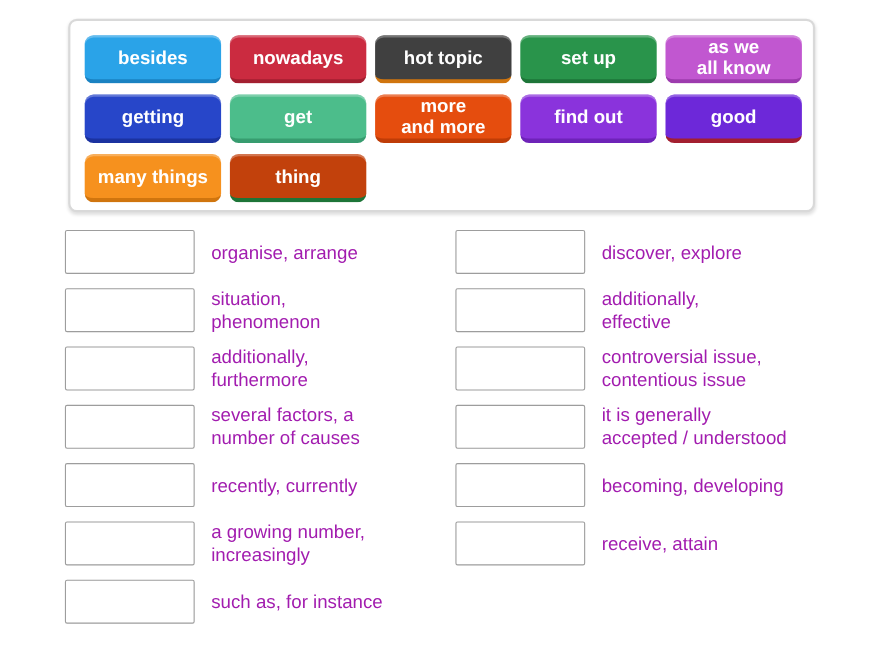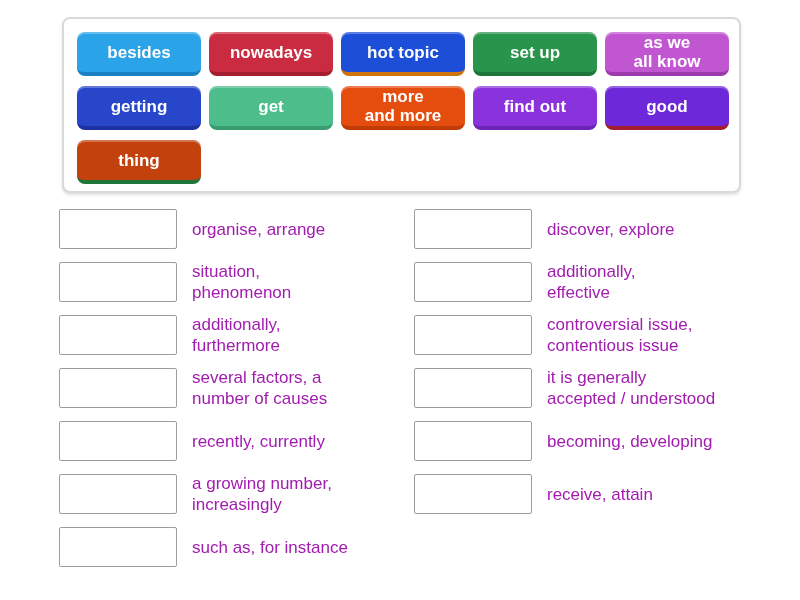--- a/index.html
+++ b/index.html
@@ -79,30 +79,31 @@
   }
 </style>
 </head>
 <body>
 
 <div>
 
   <div class="word-bank">
     <div class="tile" style="background: rgb(42, 163, 232); border-bottom-color: rgb(26, 130, 194);"><span>besides</span></div>
     <div class="tile" style="background: rgb(203, 43, 64); border-bottom-color: rgb(163, 31, 48);"><span>nowadays</span></div>
-    <div class="tile" style="background: #1d4ed8; border-bottom-color: rgb(208, 117, 14);"><span>hot topic</span></div>
+    <div class="tile" style="background: #404040; border-bottom-color: rgb(208, 117, 14);"><span>hot topic</span></div>
     <div class="tile" style="background: rgb(41, 148, 75); border-bottom-color: rgb(29, 117, 56);"><span>set up</span></div>
     <div class="tile" style="background: rgb(193, 87, 208); border-bottom-color: rgb(157, 59, 174);"><span>as we
 all know</span></div>
     <div class="tile" style="background: rgb(39, 70, 201); border-bottom-color: rgb(27, 50, 160);"><span>getting</span></div>
     <div class="tile" style="background: rgb(76, 189, 139); border-bottom-color: rgb(55, 156, 111);"><span>get</span></div>
     <div class="tile" style="background: rgb(229, 77, 14); border-bottom-color: rgb(191, 60, 7);"><span>more
 and more</span></div>
     <div class="tile" style="background: rgb(138, 51, 220); border-bottom-color: rgb(110, 35, 184);"><span>find out</span></div>
     <div class="tile" style="background: #6d28d9; border-bottom-color: rgb(163, 31, 48);"><span>good</span></div>
+    <div class="tile" style="background: rgb(246, 145, 30); border-bottom-color: rgb(208, 117, 14);"><span>many things</span></div>
     <div class="tile" style="background: #c2410c; border-bottom-color: rgb(29, 117, 56);"><span>thing</span></div>
   </div>
 
   <div class="board">
 
     <div class="col col-left">
       <div class="match-row">
         <div class="slot"></div>
         <div class="clue">organise, arrange</div>
       </div>

